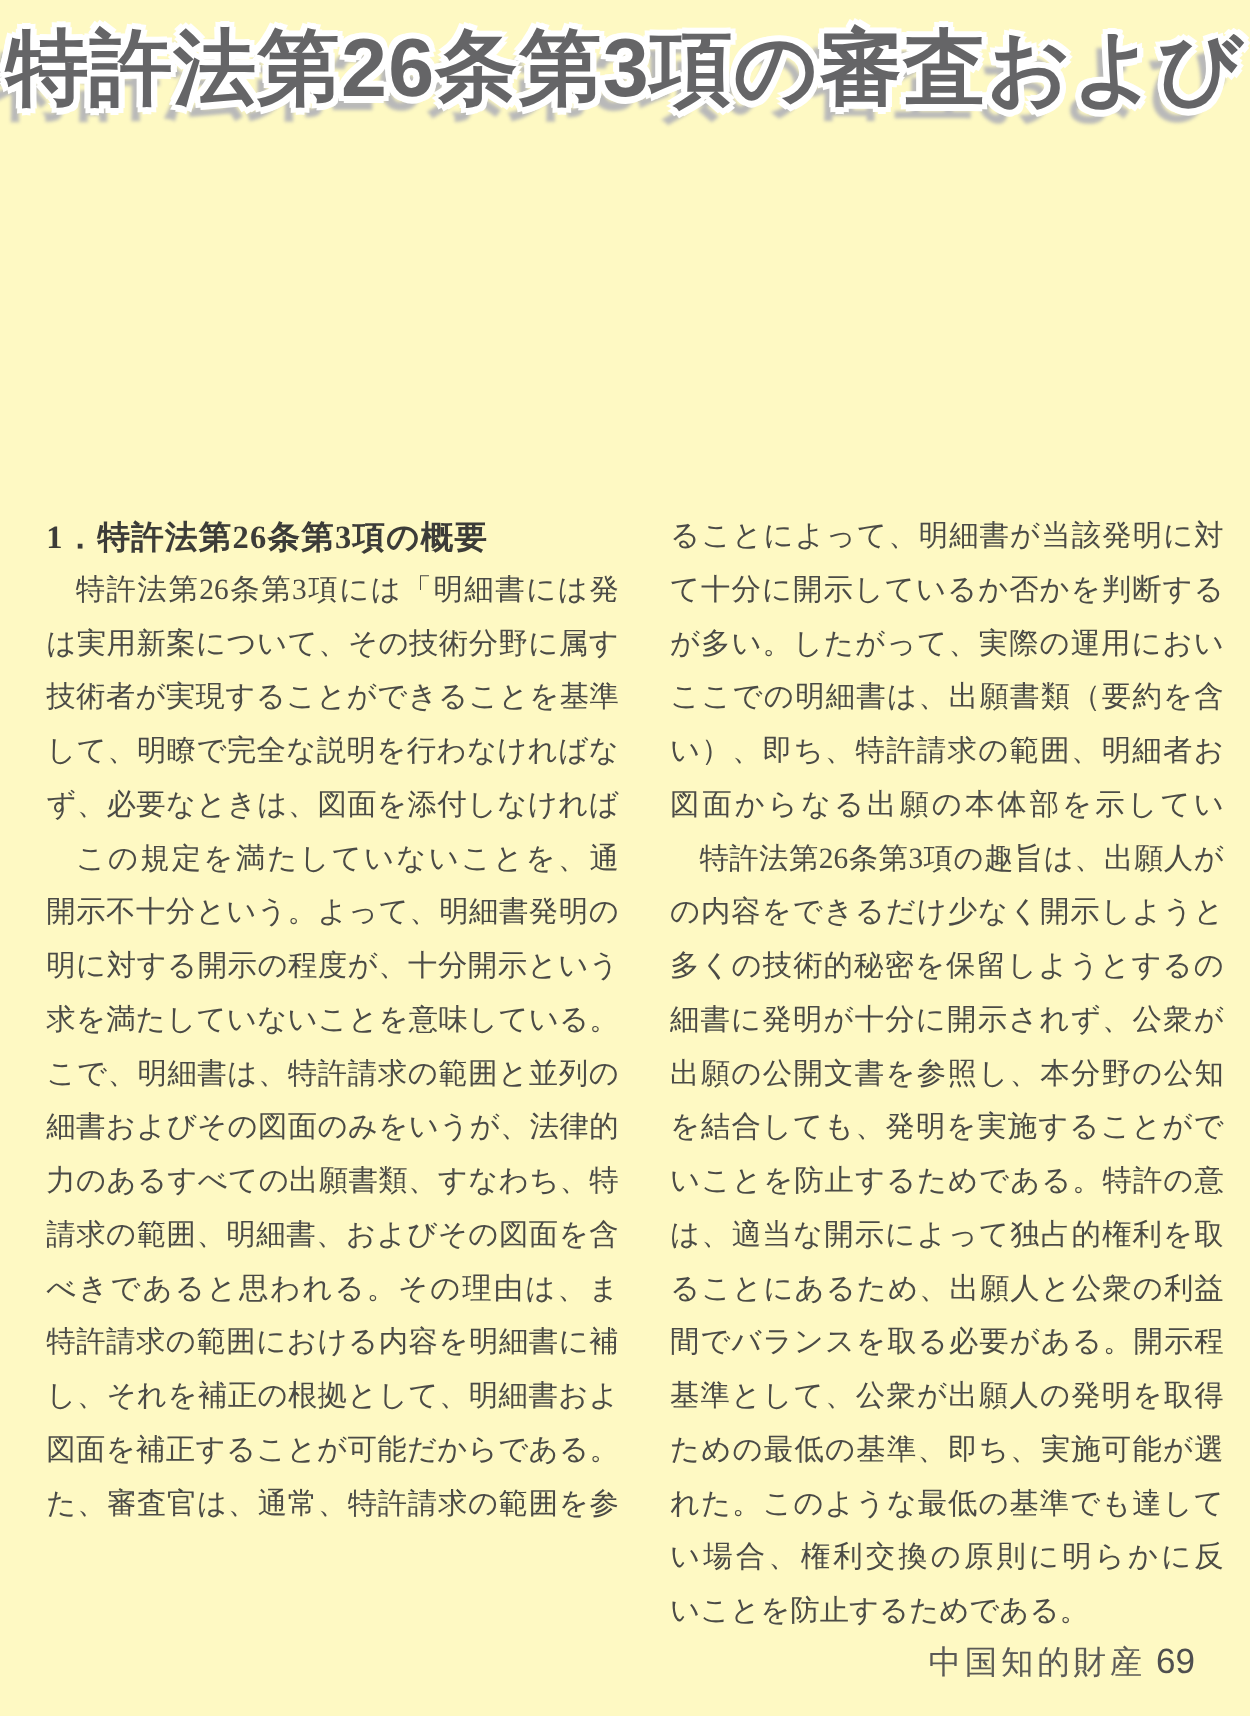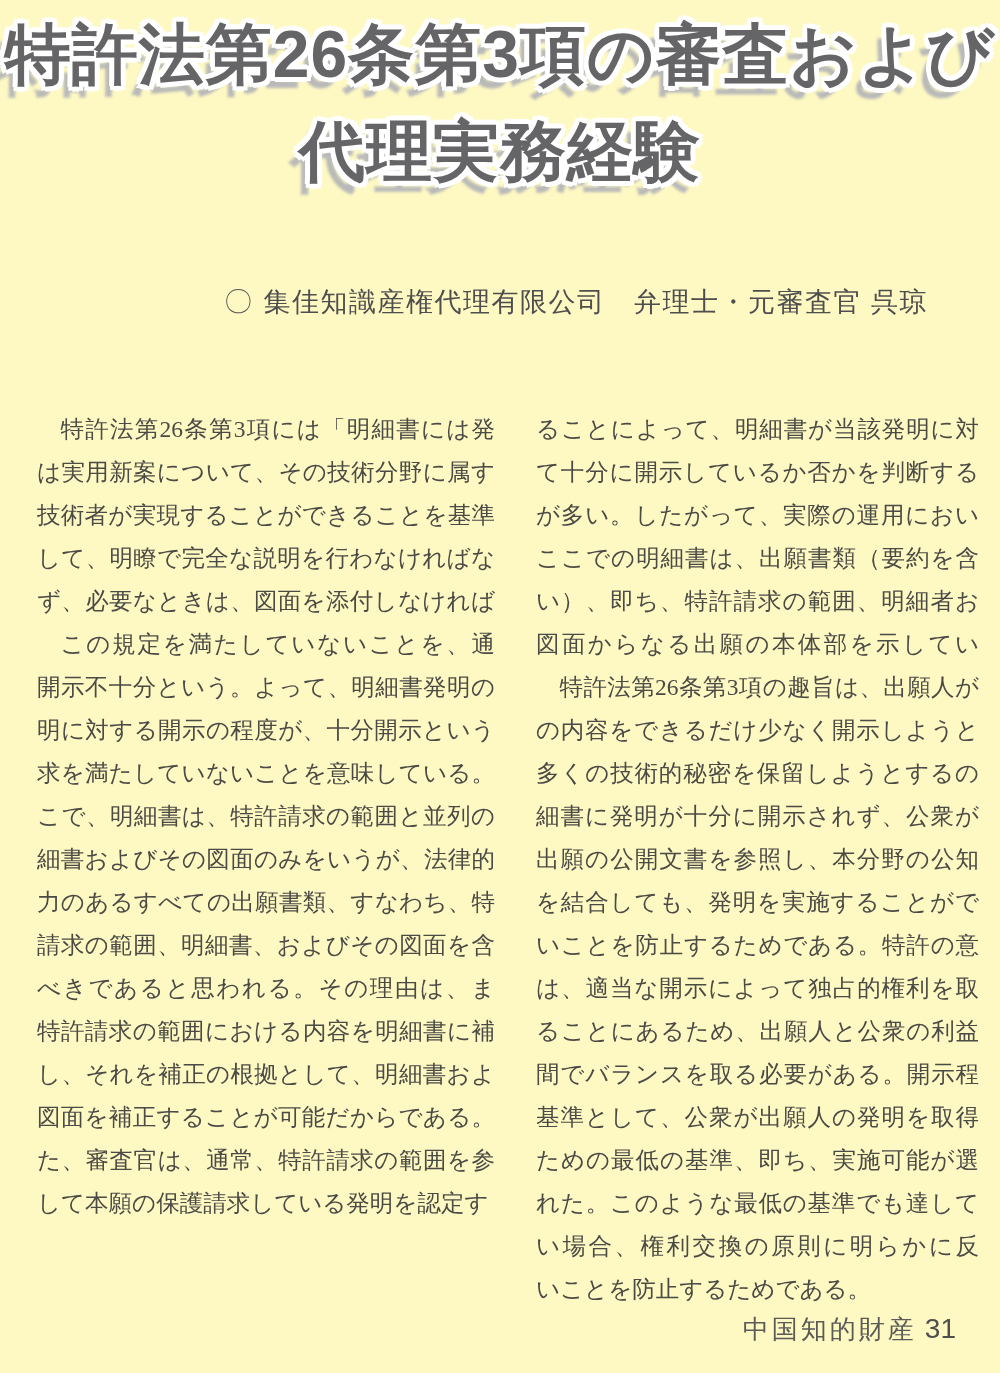--- a/index.html
+++ b/index.html
@@ -109,49 +109,45 @@
     color: #4f4f4f;
   }
 </style>
 </head>
 <body>
 
 <div class="page">
 
   <header class="title-block">
     <div class="title-line">特許法第26条第3項の審査および</div>
-    <div class="title-line">代理実務経験</div>
   </header>
 
-  <div class="byline">
-    <span class="byline-marker">〇</span><span class="byline-text">集佳知識産権代理有限公司　弁理士・元審査官 呉琼</span>
-  </div>
 
   <main>
     <section class="column" id="col-left">
+      <h2 class="section-heading">1．特許法第26条第3項の概要</h2>
       <div class="lines">
           <div class="tline indent">特許法第26条第3項には「明細書には発明又</div>
           <div class="tline">は実用新案について、その技術分野に属する</div>
           <div class="tline">技術者が実現することができることを基準と</div>
           <div class="tline">して、明瞭で完全な説明を行わなければなら</div>
           <div class="tline">ず、必要なときは、図面を添付しなければな</div>
           <div class="tline indent">この規定を満たしていないことを、通常、</div>
           <div class="tline">開示不十分という。よって、明細書発明の発</div>
           <div class="tline">明に対する開示の程度が、十分開示という要</div>
           <div class="tline">求を満たしていないことを意味している。こ</div>
           <div class="tline">こで、明細書は、特許請求の範囲と並列の明</div>
           <div class="tline">細書およびその図面のみをいうが、法律的効</div>
           <div class="tline">力のあるすべての出願書類、すなわち、特許</div>
           <div class="tline">請求の範囲、明細書、およびその図面を含む</div>
           <div class="tline">べきであると思われる。その理由は、まず、</div>
           <div class="tline">特許請求の範囲における内容を明細書に補充</div>
           <div class="tline">し、それを補正の根拠として、明細書および</div>
           <div class="tline">図面を補正することが可能だからである。ま</div>
           <div class="tline">た、審査官は、通常、特許請求の範囲を参照</div>
-          <div class="tline para-end">して本願の保護請求している発明を認定す</div>
         </div>
     </section>
 
     <section class="column" id="col-right">
       <div class="lines">
           <div class="tline">ることによって、明細書が当該発明に対応し</div>
           <div class="tline">て十分に開示しているか否かを判断すること</div>
           <div class="tline">が多い。したがって、実際の運用において、</div>
           <div class="tline">ここでの明細書は、出願書類（要約を含まな</div>
           <div class="tline">い）、即ち、特許請求の範囲、明細者および</div>
@@ -169,16 +165,16 @@
           <div class="tline">基準として、公衆が出願人の発明を取得する</div>
           <div class="tline">ための最低の基準、即ち、実施可能が選択さ</div>
           <div class="tline">れた。このような最低の基準でも達していな</div>
           <div class="tline">い場合、権利交換の原則に明らかに反し、特</div>
           <div class="tline para-end">いことを防止するためである。</div>
         </div>
     </section>
   </main>
 
   <footer class="page-footer">
-    <span class="journal">中国知的財産</span><span class="page-number">31</span>
+    <span class="journal">中国知的財産</span><span class="page-number">69</span>
   </footer>
 
 </div>
 
 </body></html>

